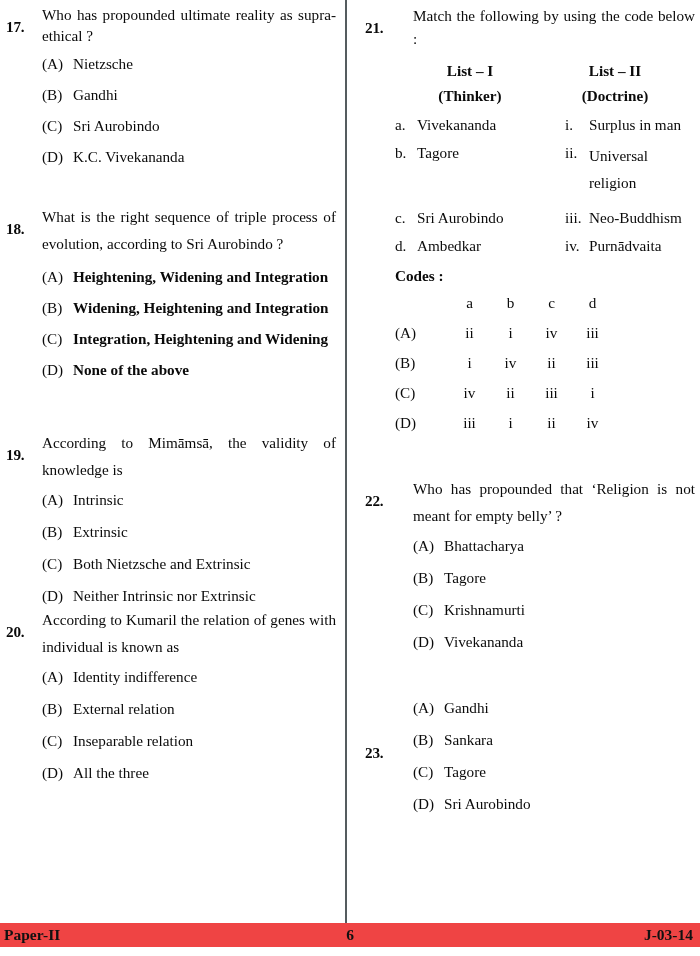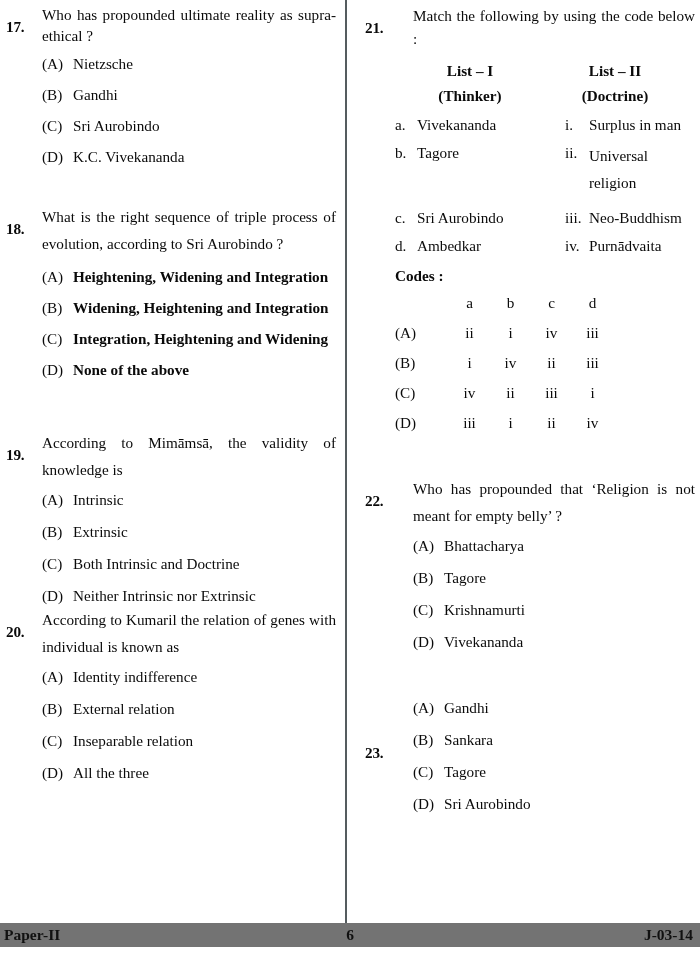--- a/index.html
+++ b/index.html
@@ -148,21 +148,21 @@
   }
   .codes-row.header .c-cell { font-style: normal; }
 
   
   #footer-bar {
     position: absolute;
     left: 0;
     bottom: 9px;
     width: 700px;
     height: 24px;
-    background: #737373;
+    background: #ef4444;
     display: flex;
     align-items: center;
     font-weight: bold;
     font-size: 15.5px;
     color: #111111;
   }
   #footer-left {
     position: absolute;
     left: 4px;
   }
@@ -239,21 +239,21 @@
         <div class="option" style="margin-top:5px;">
           <span class="option-label">(A)</span>
           <span class="option-text">Intrinsic</span>
         </div>
         <div class="option" style="margin-top:11px;">
           <span class="option-label">(B)</span>
           <span class="option-text">Extrinsic</span>
         </div>
         <div class="option" style="margin-top:11px;">
           <span class="option-label">(C)</span>
-          <span class="option-text">Both Intrinsic and Doctrine</span>
+          <span class="option-text">Both Nietzsche and Extrinsic</span>
         </div>
         <div class="option" style="margin-top:11px;">
           <span class="option-label">(D)</span>
           <span class="option-text">Neither Intrinsic nor Extrinsic</span>
         </div>
       </div>
     </div>
 
     <div class="question" style="">
       <div class="q-number" style="line-height:27px;">20.</div>

